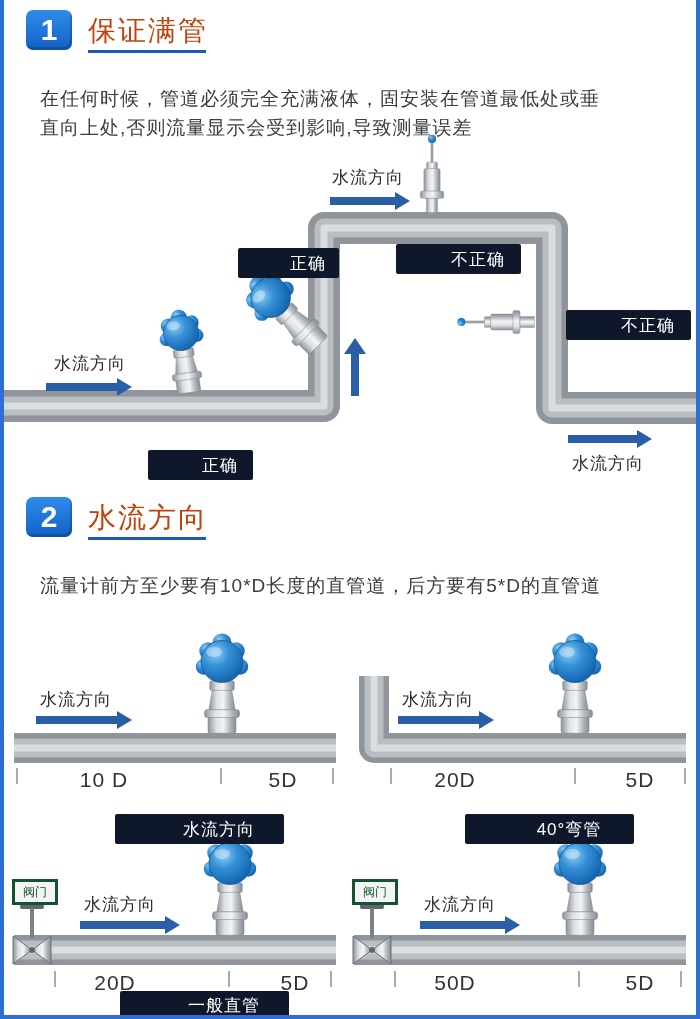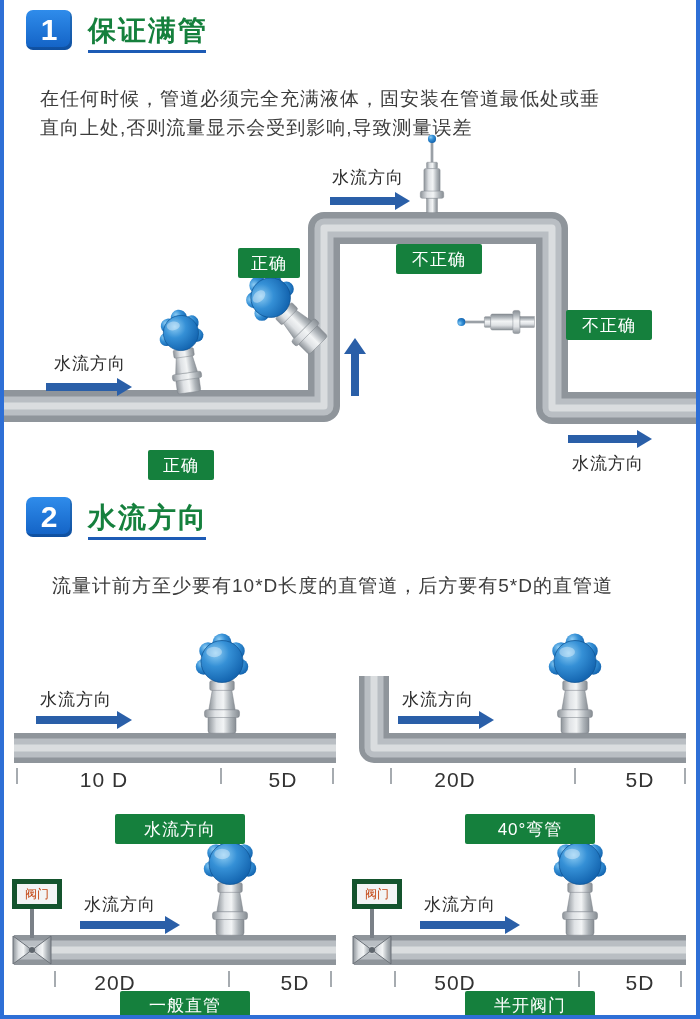--- a/index.html
+++ b/index.html
@@ -8,52 +8,52 @@
   .edge{position:absolute;background:#2e6fd6;z-index:50;}
   .edge-l{left:0;top:0;width:4px;height:100%;}
   .edge-r{right:0;top:0;width:4px;height:100%;}
   .edge-b{left:0;bottom:0;width:100%;height:4px;}
 
   .badge{position:absolute;width:46px;height:40px;border-radius:7px;
          background:linear-gradient(180deg,#2f8ceb,#1261c4);
          box-shadow:inset -2px -3px 0 rgba(0,0,0,.18);
          color:#fff;font-size:30px;font-weight:bold;
          display:flex;align-items:center;justify-content:center;}
-  .sec-title{position:absolute;font-size:28px;font-weight:bold;color:#15803d;letter-spacing:2px;}
+  .sec-title{position:absolute;font-size:28px;font-weight:normal;color:#c2410c;letter-spacing:2px;}
   .title-underline{position:absolute;height:3px;background:#1d5bb5;}
   .para{position:absolute;font-size:19px;color:#3c3c3c;letter-spacing:1px;line-height:29px;margin-top:20px;}
   .note{position:absolute;font-size:19px;color:#e02b2b;letter-spacing:1px;}
 
   .diagram{position:absolute;left:0;top:0;width:100%;}
   .pipes{position:absolute;left:0;top:0;}
   .pipe-base{fill:none;stroke:#8f959b;stroke-width:30;stroke-linejoin:round;}
   .pipe-base.big{stroke-width:32;}
   .pipe-mid{fill:none;stroke:#b9bec3;stroke-width:19;stroke-linejoin:round;}
   .pipe-hi{fill:none;stroke:#dadddf;stroke-width:7;stroke-linejoin:round;}
 
   .meter{position:absolute;}
   .meter svg{display:block;}
 
-  .tag{position:absolute;background:#15803d;color:#ffffff;font-size:17px;letter-spacing:1px;
-       display:flex;align-items:center;justify-content:center;border-radius:2px;z-index:20;}
+  .tag{position:absolute;background:#0f172a;color:#ffffff;font-size:17px;letter-spacing:1px;
+       display:flex;align-items:center;justify-content:center;border-radius:2px;z-index:20;padding-left:39px;}
   .flow{position:absolute;font-size:17px;font-weight:normal;color:#2b2b2b;letter-spacing:1px;z-index:15;}
   .dim{position:absolute;font-size:21px;color:#333333;text-align:center;letter-spacing:1px;}
   .tick{position:absolute;width:2px;height:16px;background:#a6abb0;}
 
   .arr-r{position:absolute;display:flex;align-items:center;z-index:15;}
   .arr-r .sh{display:block;height:8px;background:#2a5fa8;flex:1;}
   .arr-r .hd{display:block;width:0;height:0;border-top:9px solid transparent;
              border-bottom:9px solid transparent;border-left:15px solid #2a5fa8;}
   .arr-u{position:absolute;display:flex;flex-direction:column;align-items:center;width:22px;z-index:15;}
   .arr-u .hd{display:block;width:0;height:0;border-left:11px solid transparent;
              border-right:11px solid transparent;border-bottom:16px solid #2a5fa8;}
   .arr-u .sh{display:block;width:8px;background:#2a5fa8;flex:1;}
 
   .panel{position:absolute;}
-  .valve-label{position:absolute;border:5px solid #14532d;background:#f3f4f5;color:#c2410c;
+  .valve-label{position:absolute;border:3px solid #14532d;background:#f3f4f5;color:#14532d;
                font-size:12px;display:flex;align-items:center;justify-content:center;z-index:12;}
 </style>
 </head>
 <body>
 
 <div class="page">
 
   <svg width="0" height="0" style="position:absolute">
     <defs>
       <radialGradient id="gBlue" cx="35%" cy="30%" r="80%">
@@ -161,21 +161,21 @@
 
     <div class="tag" style="left:238px;top:108px;width:62px;height:30px">正确</div>
     <div class="tag" style="left:396px;top:104px;width:86px;height:30px">不正确</div>
     <div class="tag" style="left:566px;top:170px;width:86px;height:30px">不正确</div>
     <div class="tag" style="left:148px;top:310px;width:66px;height:30px">正确</div>
   </div>
 
   <div class="badge" style="left:26px;top:497px">2</div>
   <div class="sec-title" style="left:88px;top:499px">水流方向</div>
   <div class="title-underline" style="left:88px;top:537px;width:118px"></div>
-  <div class="para" style="left:52px;top:551px">流量计前方至少要有10*D长度的直管道，后方要有5*D的直管道</div>
+  <div class="para" style="left:40px;top:551px">流量计前方至少要有10*D长度的直管道，后方要有5*D的直管道</div>
 
   <div class="panel" style="left:10px;top:618px;width:330px;height:235px">
     <svg class="pipes" width="330" height="150">
       <path class="pipe-base" d="M4,130 L326,130"></path>
       <path class="pipe-mid" d="M4,130 L326,130"></path>
       <path class="pipe-hi" d="M4,130 L326,130"></path>
     </svg>
     <div class="meter" style="left:177px;top:12px;width:70px;height:105px">
       <svg width="70" height="105" viewBox="0 0 80 120">
           <use href="#fm"></use>
@@ -268,19 +268,18 @@
     <div class="flow" style="left:74px;top:68px">水流方向</div>
     <div class="arr-r" style="left:70px;top:91px;width:100px">
         <span class="sh"></span>
         <span class="hd"></span>
       </div>
     <div class="tick" style="left:44px;top:146px"></div>
     <div class="tick" style="left:228px;top:146px"></div>
     <div class="tick" style="left:330px;top:146px"></div>
     <div class="dim" style="left:55px;top:146px;width:100px">50D</div>
     <div class="dim" style="left:260px;top:146px;width:60px">5D</div>
-    <div class="tag" style="left:115px;top:166px;width:130px;height:28px">半开阀门</div>
   </div>
 
   <div class="edge edge-l"></div>
   <div class="edge edge-r"></div>
   <div class="edge edge-b"></div>
 </div>
 
 </body></html>

